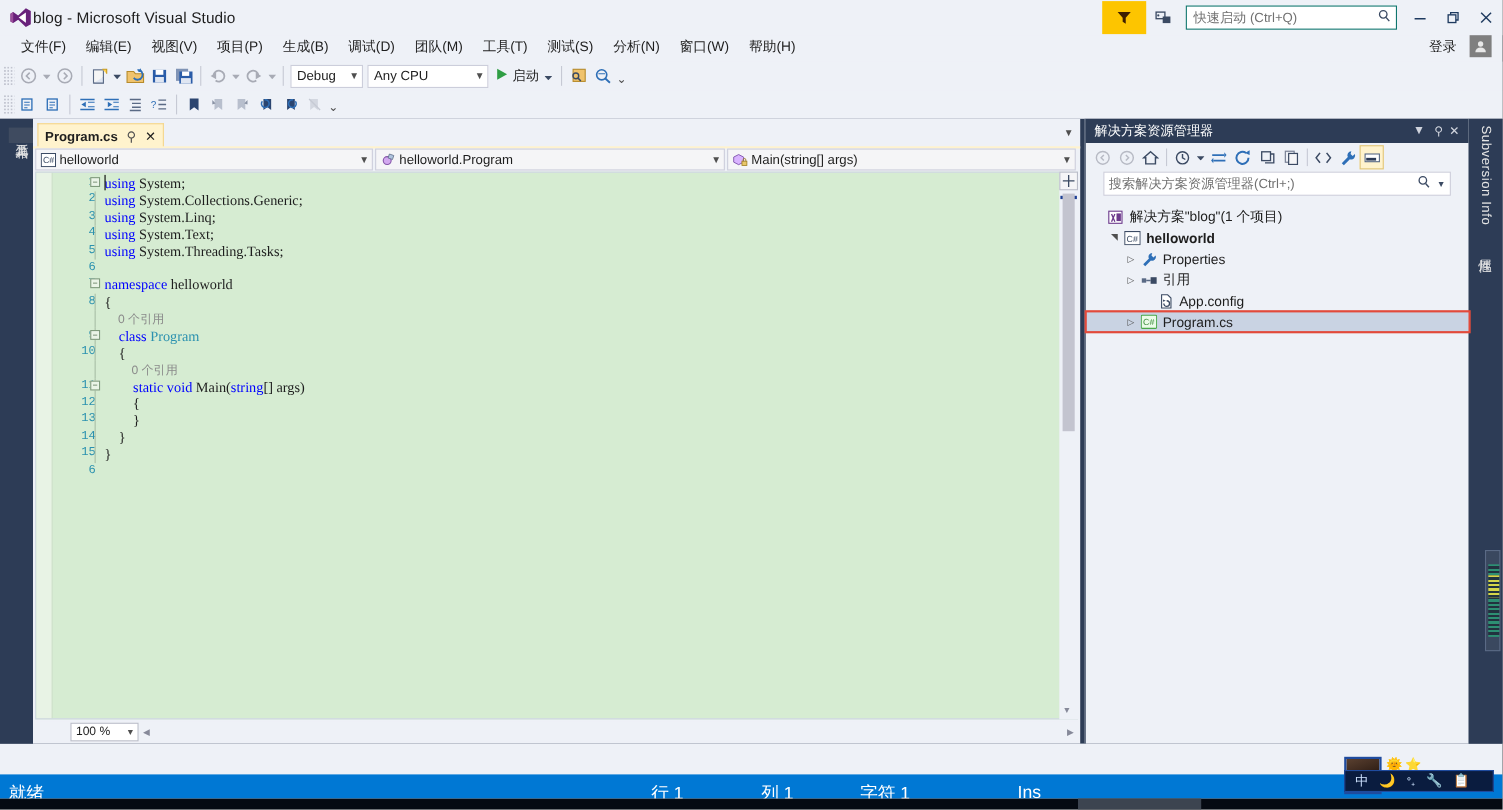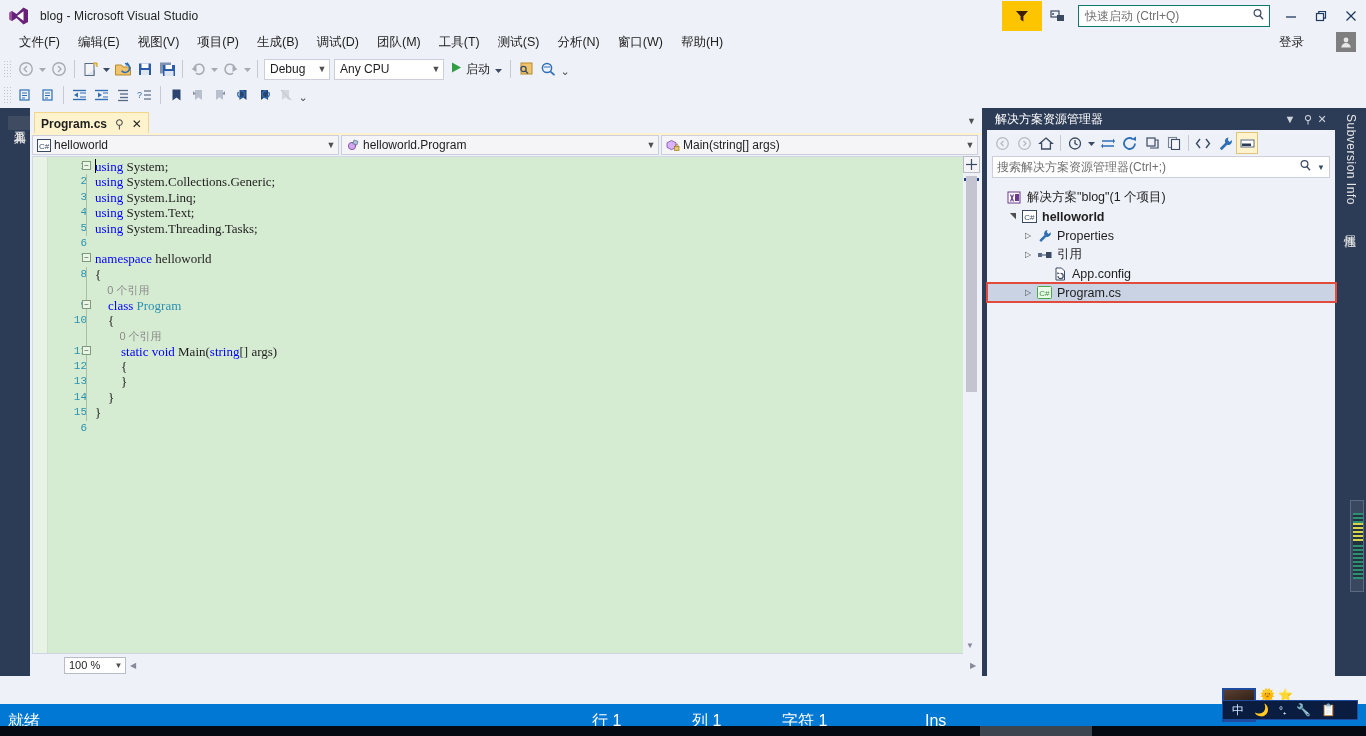--- a/index.html
+++ b/index.html
@@ -13,21 +13,21 @@
   }
   #app { position:relative; width:1366px; height:736px; background:#eef1f7; }
 
   
   .titlebar {
     position:absolute; left:0; top:0; width:1366px; height:32px;
     background:#eef1f7; display:flex; align-items:center;
   }
   .vs-logo { width:22px; height:22px; margin-left:8px; position:relative; }
   .vs-logo svg { display:block; }
-  .title-text { margin-left:10px; font-size:12px; color:#1e1e1e; letter-spacing:.1px; }
+  .title-text { font-size:14px; color:#1e1e1e; letter-spacing:.1px; }
   .title-right { position:absolute; right:0; top:0; height:32px; display:flex; align-items:center; }
   .feedback-btn {
     width:40px; height:30px; background:#fdc500; display:flex; align-items:center; justify-content:center;
     margin-right:2px;
   }
   .feedback-btn svg { display:block; }
   .titlebar-icon { width:28px; height:28px; display:flex; align-items:center; justify-content:center; }
   .quick-launch {
     width:192px; height:22px; background:#fff; border:1px solid #0f766e;
     display:flex; align-items:center; padding:0 4px; margin:0 6px;
@@ -35,21 +35,21 @@
   .quick-launch .ql-text { flex:1; color:#717171; font-size:12px; padding-left:2px; }
   .win-btn { width:30px; height:30px; display:flex; align-items:center; justify-content:center; color:#1e1e1e; }
   .win-btn svg { display:block; }
 
   
   .menubar {
     position:absolute; left:0; top:32px; width:1366px; height:20px;
     display:flex; align-items:center; padding-left:10px;
   }
   .menu-item { font-size:12.5px; color:#1e1e1e; padding:1px 9px; white-space:nowrap; }
-  .menubar-right { position:absolute; right:0; top:0; height:20px; display:flex; align-items:center;gap:20px; }
+  .menubar-right { position:absolute; right:0; top:0; height:20px; display:flex; align-items:center; }
   .signin { font-size:12.5px; color:#1e1e1e; padding-right:12px; }
   .account-badge { width:20px; height:20px; background:#7f7f7f; margin-right:10px;
      display:flex; align-items:center; justify-content:center; }
 
   
   .toolbar-row {
     position:absolute; left:0; width:1366px; height:26px;
     display:flex; align-items:center; background:#eef1f7;
   }
   .toolbar-row.r1 { top:56px; }
@@ -169,21 +169,21 @@
   
   .se-panel { position:absolute; left:986px; top:0; width:349px; height:568px; background:#eef1f7;
      border-left:1px solid #2d3c56; }
   .se-title { height:22px; background:#2d3c56; display:flex; align-items:center; padding-left:8px; }
   .se-title .t { flex:1; color:#fff; font-size:12px; }
   .se-title .ic { width:18px; text-align:center; color:#d0d4dd; font-size:11px; }
   .se-toolbar { height:26px; display:flex; align-items:center; padding-left:4px; }
   .se-tb-btn { width:22px; height:22px; display:flex; align-items:center; justify-content:center; }
   .se-tb-btn.active { background:#fff3cd; border:1px solid #e0c579; }
   .se-sep { width:1px; height:16px; background:#c6c9d4; margin:0 3px; }
-  .se-search { height:22px; margin:0 5px; background:#fff; border:1px solid #cccedb; display:flex; align-items:center; padding:0 4px; }
+  .se-search { height:22px; margin:0 16px; background:#fff; border:1px solid #cccedb; display:flex; align-items:center; padding:0 4px; }
   .se-search .sv { flex:1; font-size:12px; color:#717171; }
   .se-tree { position:absolute; left:0; top:76px; width:349px; height:492px; padding-top:4px; }
   .tr { position:relative; height:19px; display:flex; align-items:center; font-size:12.5px; color:#1e1e1e; }
   .tr .exp { width:14px; text-align:center; font-size:8px; color:#4f4f4f; }
   .tr .ico { width:19px; display:flex; align-items:center; justify-content:center; }
   .tr .lbl { padding-left:3px; white-space:nowrap; }
   .tr.bold .lbl { font-weight:700; }
   .tr.selected { background:#c9d3e3; }
   .tr.highlight-box { outline:2px solid #e24a3b; outline-offset:-1px; }
 

